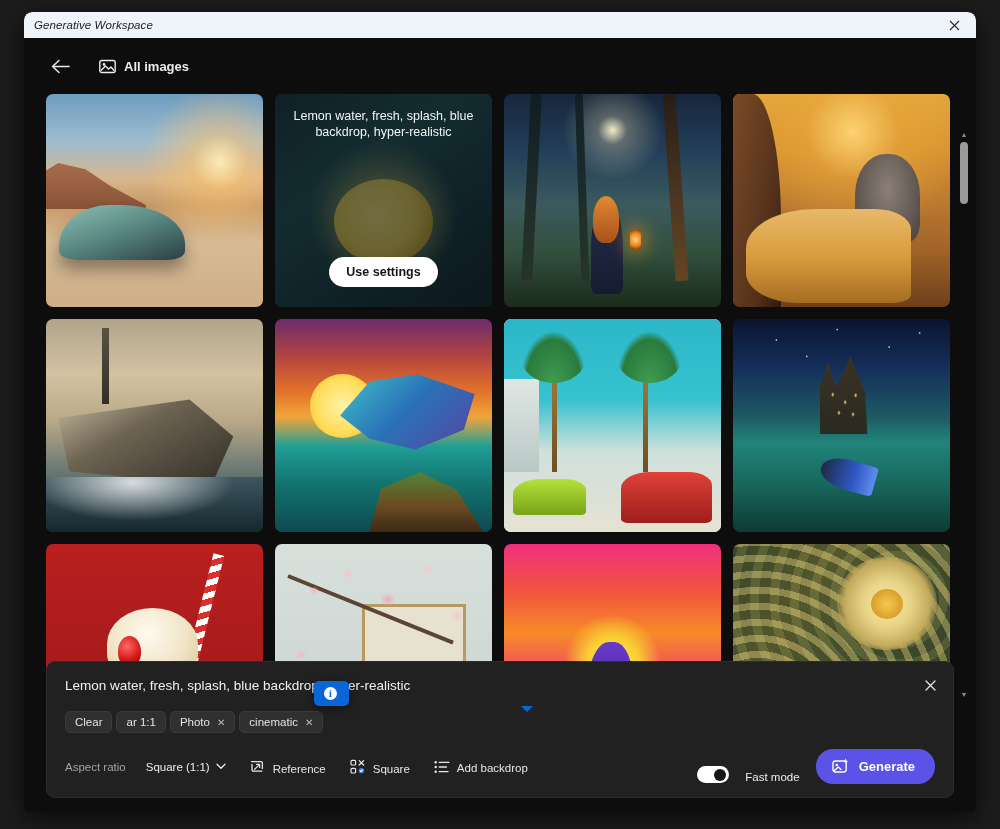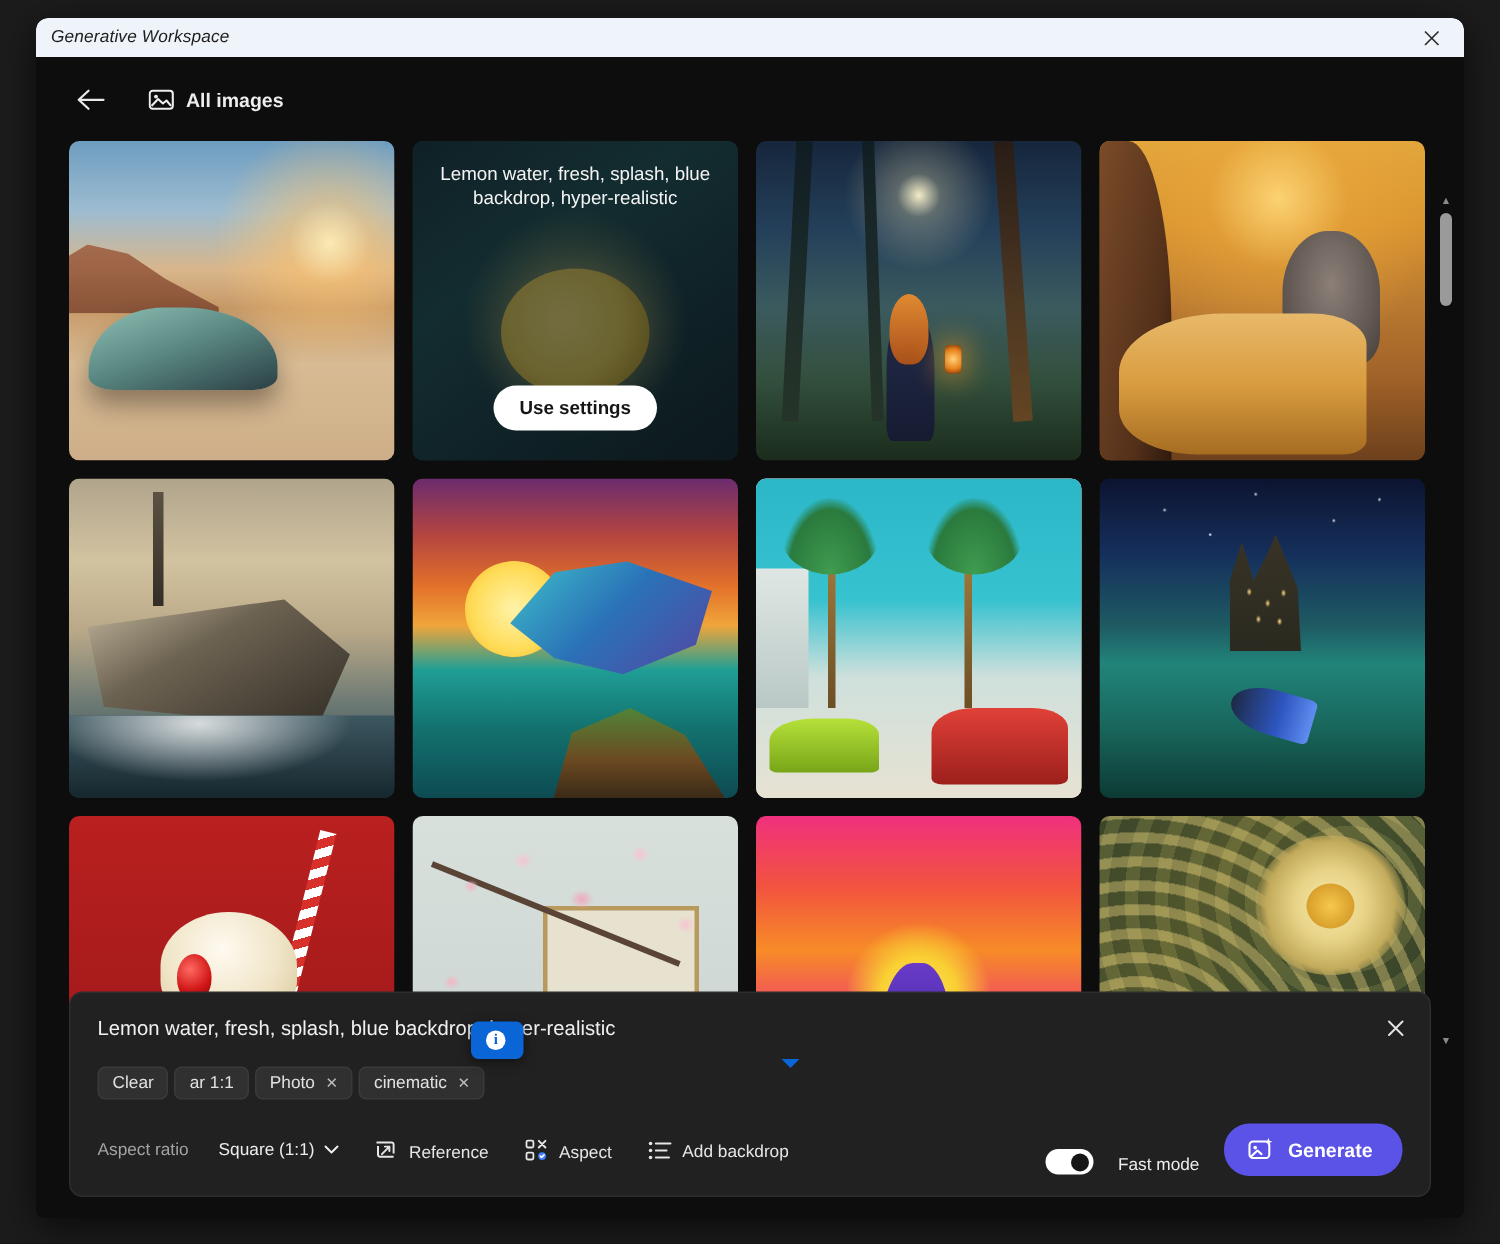--- a/index.html
+++ b/index.html
@@ -740,21 +740,21 @@
         </div>
 
         <div class="tool-item">
           <svg width="16" height="16" viewBox="0 0 16 16">
             <rect x="1" y="1.4" width="4.6" height="4.6" rx="1" stroke="currentColor" stroke-width="1.2" fill="none"></rect>
             <path d="M9.2 1.6 L13.6 6 M13.6 1.6 L9.2 6" stroke="currentColor" stroke-width="1.3" stroke-linecap="round"></path>
             <rect x="1" y="9.4" width="4.6" height="4.6" rx="1" stroke="currentColor" stroke-width="1.2" fill="none"></rect>
             <circle cx="11.4" cy="11.7" r="2.6" fill="#3d7dff"></circle>
             <path d="M10.2 11.7 L11.1 12.6 L12.7 10.9" stroke="#ffffff" stroke-width="1.1" fill="none" stroke-linecap="round" stroke-linejoin="round"></path>
           </svg>
-          <span>Aspect</span>
+          <span>Square</span>
         </div>
 
         <div class="tool-item">
           <svg width="16" height="14" viewBox="0 0 16 14">
             <circle cx="1.7" cy="2.3" r="1.2" fill="currentColor"></circle>
             <circle cx="1.7" cy="7" r="1.2" fill="currentColor"></circle>
             <circle cx="1.7" cy="11.7" r="1.2" fill="currentColor"></circle>
             <path d="M5.2 2.3 H15 M5.2 7 H12.4 M5.2 11.7 H14" stroke="currentColor" stroke-width="1.3" stroke-linecap="round"></path>
           </svg>
           <span>Add backdrop</span>

